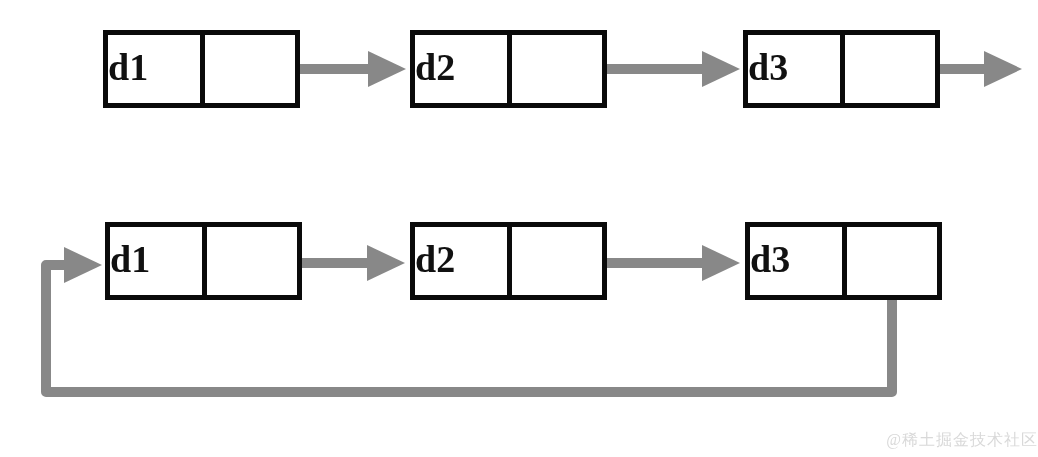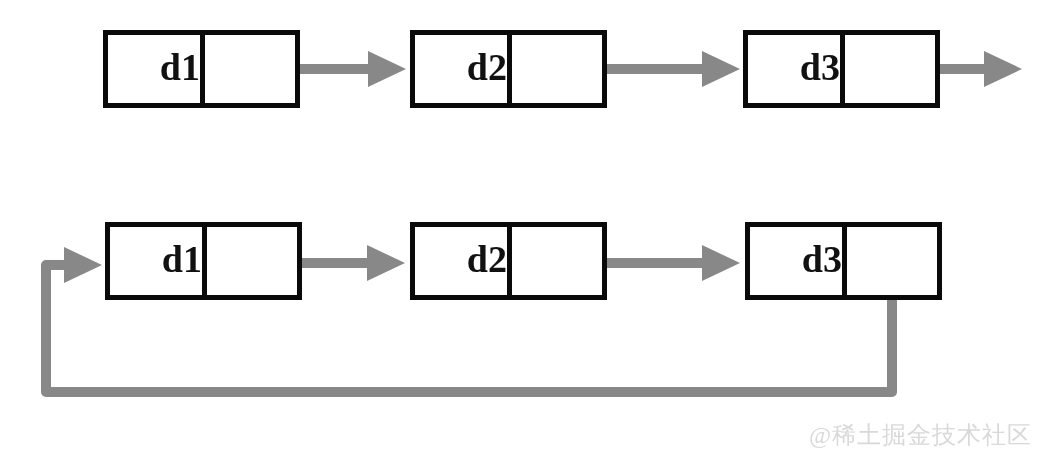--- a/index.html
+++ b/index.html
@@ -34,35 +34,35 @@
     height: 78px;
     border: 5px solid var(--box-color, #0a0a0a);
     background: #ffffff;
     display: flex;
   }
   .cell-data {
     width: 97px;
     border-right: 5px solid var(--box-color, #0a0a0a);
     display: flex;
     align-items: center;
-    justify-content: flex-end;
+    justify-content: flex-start;
   }
   .cell-pointer { flex: 1; }
   .node-label {
     font-weight: bold;
     font-size: 38px;
     color: #111111;
     line-height: 1;
     padding-bottom: 4px;
   }
   .watermark {
     position: absolute;
-    right: 6px;
+    right: 0;
     bottom: 6px;
-    font-size: 24px;
+    font-size: 16px;
     letter-spacing: 1px;
     color: var(--watermark-color, #d9d9d9);
     font-family: "Liberation Serif", "DejaVu Serif", serif;
     margin-top: 44px;
   }
 </style>
 </head>
 <body>
 
 <div class="canvas">

